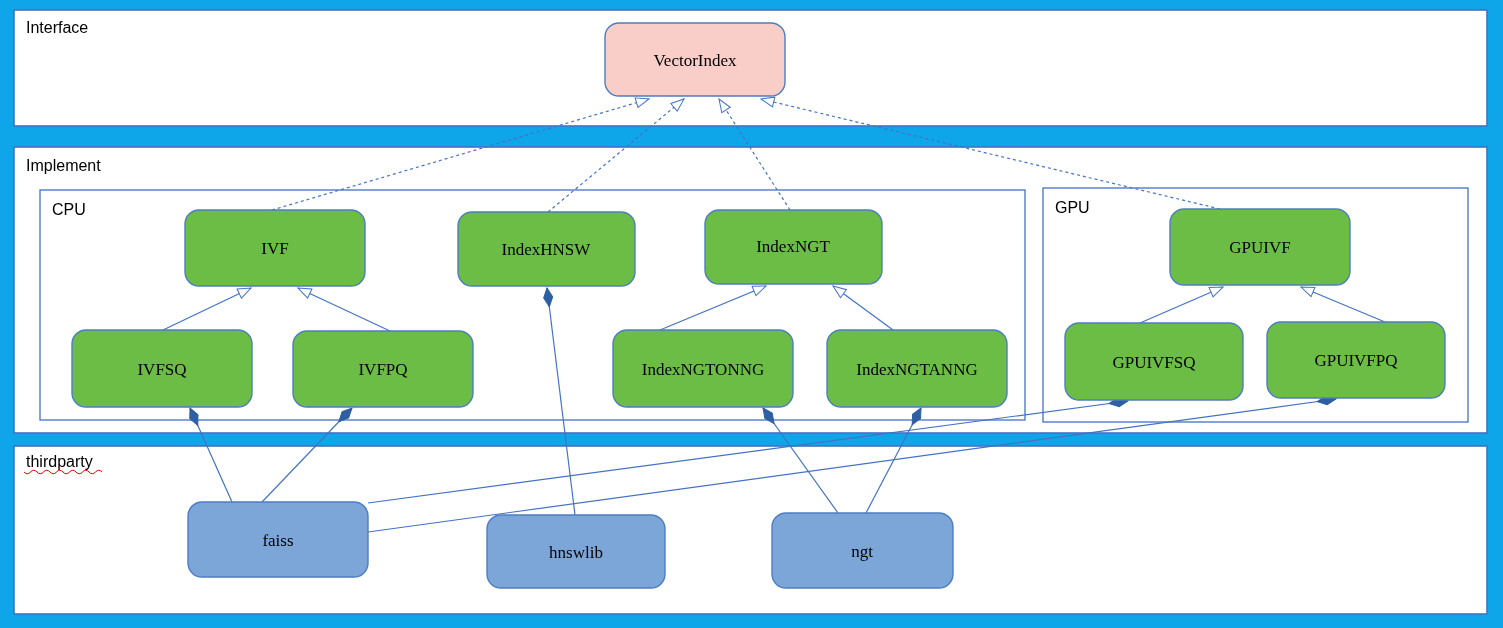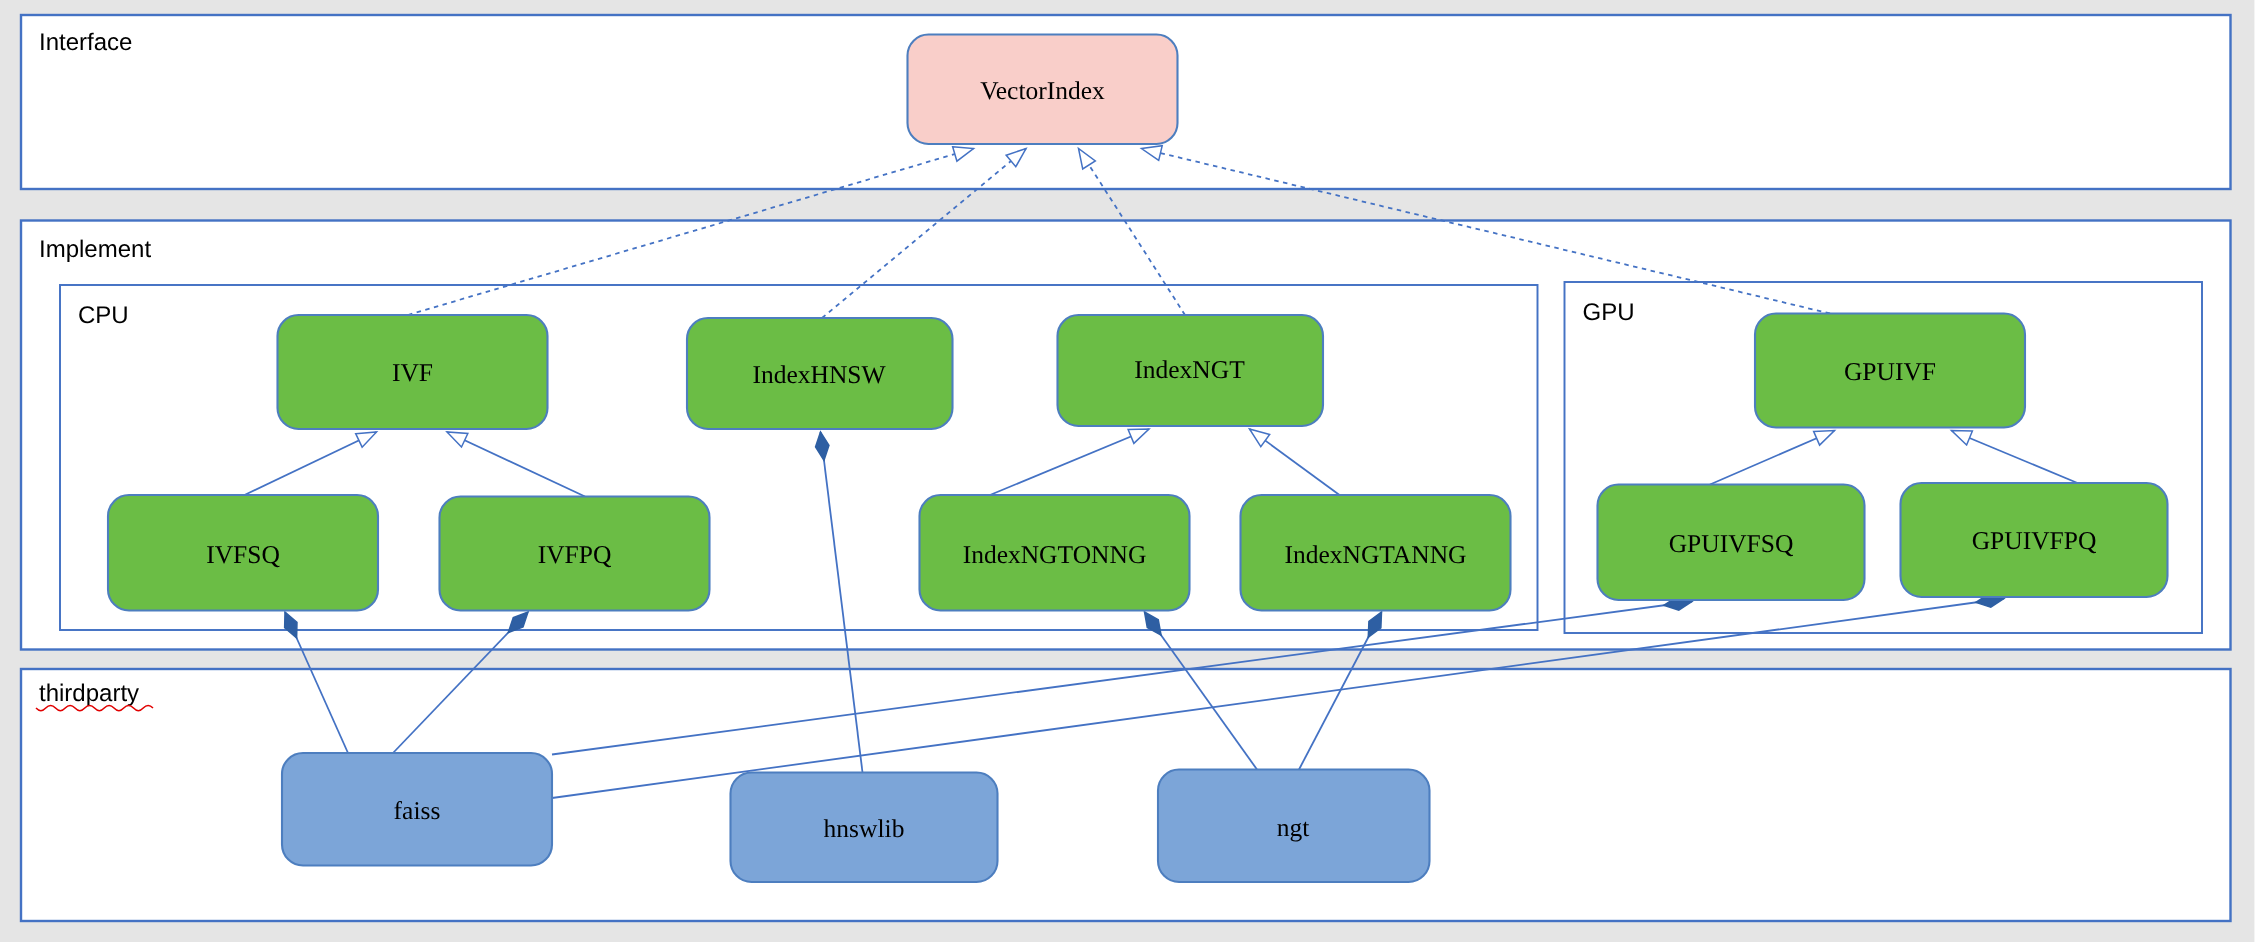--- a/index.html
+++ b/index.html
@@ -1,20 +1,20 @@
 <!DOCTYPE html>
 <html><head>
 <meta charset="utf-8">
 <style>
   html, body { margin: 0; padding: 0; background: #ffffff; }
   .stage {
     position: relative;
     width: 1503px;
     height: 628px;
-    background: #e5e5e5;
+    background: #0ea5e9;
     font-family: "Liberation Sans", sans-serif;
   }
   svg { display: block; }
   .container {
     fill: #ffffff;
     stroke: #4472c4;
     stroke-width: 1.6;
   }
   .container.inner { stroke-width: 1.3; }
   .clabel {

